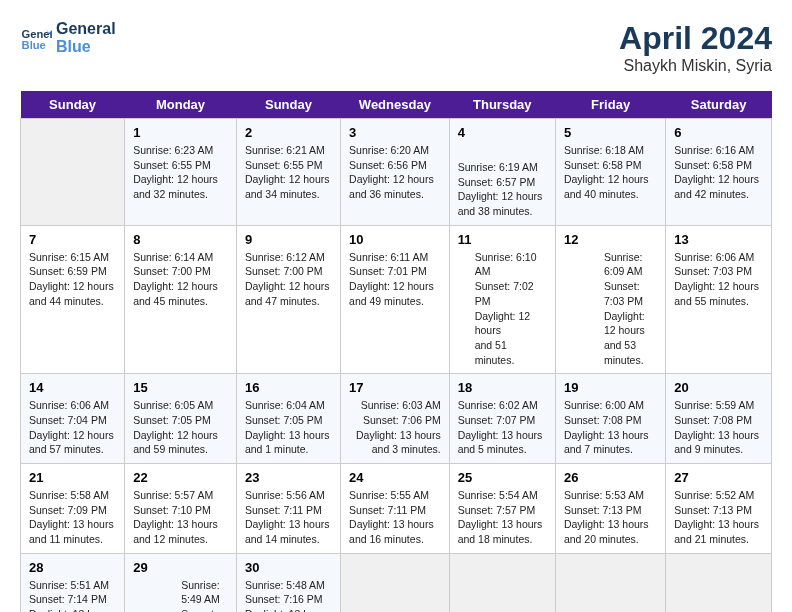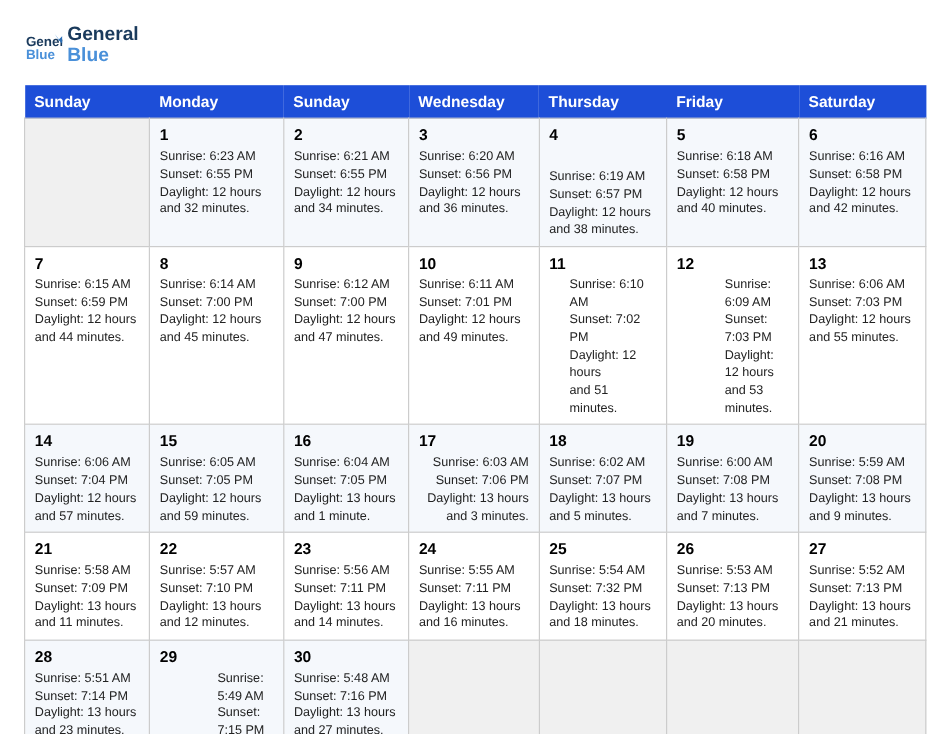--- a/index.html
+++ b/index.html
@@ -36,24 +36,24 @@
     .subtitle {
       font-size: 16px;
       color: #333;
     }
     table {
       width: 100%;
       border-collapse: collapse;
       font-size: 11px;
     }
     thead tr th {
-      background-color: #1d4ed8;
+      background-color: #4c1d95;
       color: white;
       padding: 6px 8px;
-      text-align: left;
+      text-align: center;
       font-size: 13px;
       font-weight: bold;
     }
     tbody tr td {
       border: 1px solid #ccc;
       padding: 6px 8px;
       vertical-align: top;
       width: 113px;
     }
     tbody tr:nth-child(odd) td {
@@ -85,20 +85,24 @@
       <text x="2" y="20" font-size="14" font-weight="bold" fill="#1a3a5c">General</text>
       <text x="2" y="34" font-size="14" font-weight="bold" fill="#4a90d9">Blue</text>
       <polygon points="32,8 40,18 36,14" fill="#4a90d9"></polygon>
       <polygon points="36,14 40,18 40,10" fill="#2a6db5"></polygon>
     </svg>
     <div style="display:flex;flex-direction:column;line-height:1.1;">
       <span style="font-size:16px;font-weight:bold;color:#1a3a5c;">General</span>
       <span style="font-size:16px;font-weight:bold;color:#4a90d9;">Blue</span>
     </div>
   </div>
+  <div class="title-area">
+    <div class="main-title">April 2024</div>
+    <div class="subtitle">Shaykh Miskin, Syria</div>
+  </div>
 </div>
 
 <table>
   <thead>
     <tr>
     <th>Sunday</th>
         <th>Monday</th>
         <th>Sunday</th>
         <th>Wednesday</th>
         <th>Thursday</th>
@@ -279,21 +283,21 @@
         <td>
           <div class="day-number">24</div>
           <div class="day-info" style="white-space: pre-line;">Sunrise: 5:55 AM
 Sunset: 7:11 PM
 Daylight: 13 hours
 and 16 minutes.</div>
         </td>
         <td>
           <div class="day-number">25</div>
           <div class="day-info" style="white-space: pre-line;">Sunrise: 5:54 AM
-Sunset: 7:32 PM
+Sunset: 7:57 PM
 Daylight: 13 hours
 and 18 minutes.</div>
         </td>
         <td>
           <div class="day-number">26</div>
           <div class="day-info" style="white-space: pre-line;">Sunrise: 5:53 AM
 Sunset: 7:13 PM
 Daylight: 13 hours
 and 20 minutes.</div>
         </td>

